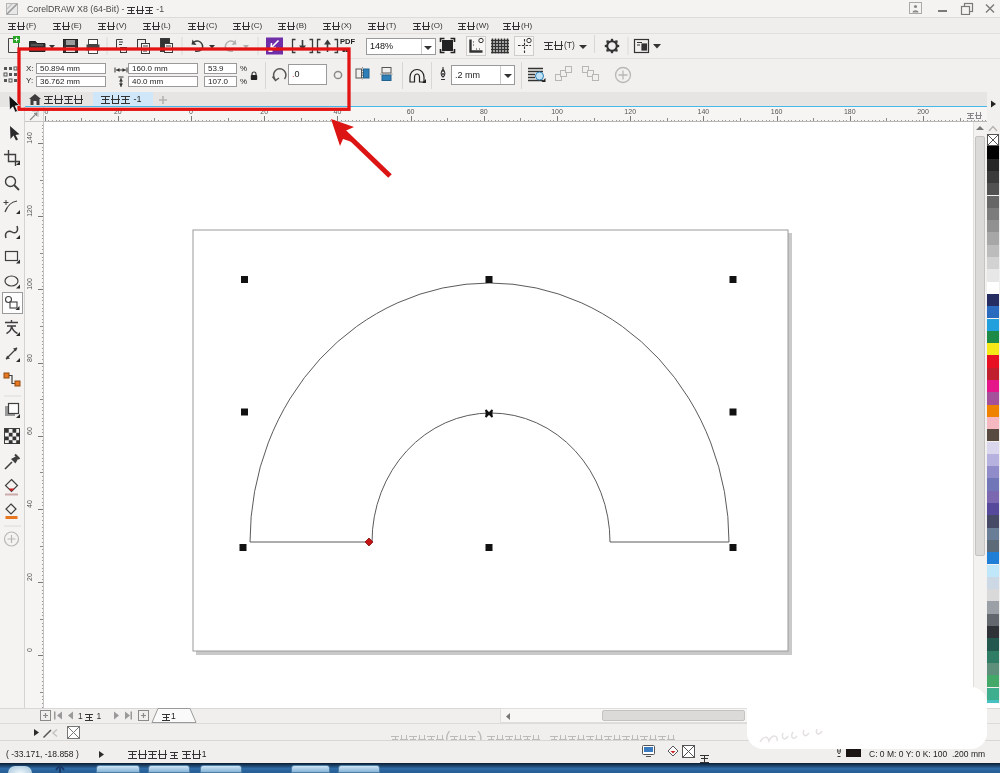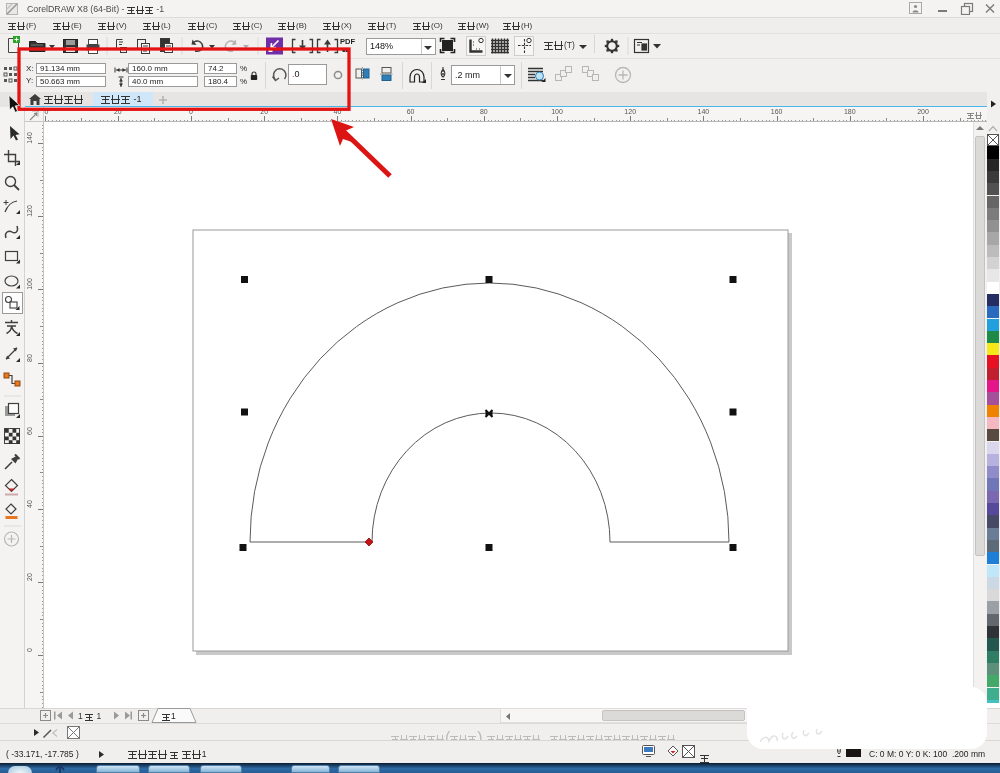--- a/index.html
+++ b/index.html
@@ -196,32 +196,32 @@
     <rect x="11" y="1" width="3" height="3" fill="none" stroke="#555"></rect>
 <rect x="1" y="7" width="3" height="3" fill="none" stroke="#555"></rect>
     <rect x="6" y="7" width="3" height="3"></rect>
     <rect x="11" y="7" width="3" height="3"></rect>
 <rect x="1" y="13" width="3" height="3"></rect>
     <rect x="6" y="13" width="3" height="3" fill="none" stroke="#555"></rect>
     <rect x="11" y="13" width="3" height="3"></rect>
 </svg>
 <div class="z" style="left:26px;top:64px;font-size:8px;color:#222">X:</div>
 <div class="z" style="left:26px;top:76px;font-size:8px;color:#222">Y:</div>
-<div class="fld" style="left:36px;top:62.5px;width:70px;height:11px">91.134 mm</div>
-<div class="fld" style="left:36px;top:75.5px;width:70px;height:11px">50.663 mm</div>
+<div class="fld" style="left:36px;top:62.5px;width:70px;height:11px">50.894 mm</div>
+<div class="fld" style="left:36px;top:75.5px;width:70px;height:11px">36.762 mm</div>
 <svg class="z" style="left:114px;top:63px" width="14" height="25" stroke="#333" fill="#333">
 <path d="M1,4.5 v5 M13,4.5 v5 M2,7 h10" stroke-width="1"></path>
     <path d="M2.5,7 l3,-2 v4 z M11.5,7 l-3,-2 v4 z" stroke="none"></path>
 <path d="M4.5,14 h5 M7,15 v9" stroke-width="1"></path>
     <path d="M7,15.5 l-2,3 h4 z M7,23.5 l-2,-3 h4 z" stroke="none"></path>
 </svg>
 <div class="fld" style="left:128px;top:62.5px;width:70px;height:11px">160.0 mm</div>
 <div class="fld" style="left:128px;top:75.5px;width:70px;height:11px">40.0 mm</div>
-<div class="fld" style="left:204px;top:62.5px;width:33px;height:11px">74.2</div>
-<div class="fld" style="left:204px;top:75.5px;width:33px;height:11px">180.4</div>
+<div class="fld" style="left:204px;top:62.5px;width:33px;height:11px">53.9</div>
+<div class="fld" style="left:204px;top:75.5px;width:33px;height:11px">107.0</div>
 <div class="z" style="left:240px;top:64px;font-size:8px;color:#222">%</div>
 <div class="z" style="left:240px;top:77px;font-size:8px;color:#222">%</div>
 <svg class="z" style="left:250px;top:71px" width="8" height="10">
     <path d="M2,4 v-1 a2,2 0 0 1 4,0 V4" fill="none" stroke="#333" stroke-width="1.1"></path>
     <rect x="0.8" y="4" width="6.4" height="5" rx="0.8" fill="#222"></rect>
   </svg>
 <div class="sep" style="left:265px;top:62px;height:27px"></div>
 <svg class="z" style="left:271px;top:66px" width="17" height="17" fill="none">
     <path d="M4,13 a6.2,6.2 0 1 1 9.5,0" stroke="#555" stroke-width="1.5"></path>
     <path d="M1.5,10.5 l3,4 3.5,-2.5" fill="none" stroke="#555" stroke-width="1.5"></path>
@@ -951,21 +951,21 @@
     <path d="M12,9 l6,-6 m-6,6 l-1.5,1.5" stroke="#555" stroke-width="1.5"></path>
     <path d="M24,2.5 l-4,3.5 4,3.5" stroke="#c5c3c1" stroke-width="1.5"></path>
   </svg>
 <div class="z" style="left:67px;top:726px;width:13px;height:13px;background:#fff;border:1px solid #777">
     <svg style="display:block" width="11" height="11">
       <path d="M0,0 L11,11 M11,0 L0,11" stroke="#777"></path>
     </svg>
   </div>
 <div class="z" style="left:391px;top:729px;color:#bcbab8;white-space:nowrap"><i class="c8" style="margin-right:1px;color:#bcbab8;"></i><i class="k8" style="margin-right:1px;color:#bcbab8;"></i><i class="c8" style="margin-right:1px;color:#bcbab8;"></i><i class="k8" style="margin-right:1px;color:#bcbab8;"></i><i class="c8" style="margin-right:1px;color:#bcbab8;"></i><i class="k8" style="margin-right:1px;color:#bcbab8;"></i>(<i class="c8" style="margin-right:1px;color:#bcbab8;"></i><i class="k8" style="margin-right:1px;color:#bcbab8;"></i><i class="c8" style="margin-right:1px;color:#bcbab8;"></i>) <i class="c8" style="margin-right:1px;color:#bcbab8;"></i><i class="k8" style="margin-right:1px;color:#bcbab8;"></i><i class="c8" style="margin-right:1px;color:#bcbab8;"></i><i class="k8" style="margin-right:1px;color:#bcbab8;"></i><i class="c8" style="margin-right:1px;color:#bcbab8;"></i><i class="k8" style="margin-right:1px;color:#bcbab8;"></i>, <i class="c8" style="margin-right:1px;color:#bcbab8;"></i><i class="k8" style="margin-right:1px;color:#bcbab8;"></i><i class="c8" style="margin-right:1px;color:#bcbab8;"></i><i class="k8" style="margin-right:1px;color:#bcbab8;"></i><i class="c8" style="margin-right:1px;color:#bcbab8;"></i><i class="k8" style="margin-right:1px;color:#bcbab8;"></i><i class="c8" style="margin-right:1px;color:#bcbab8;"></i><i class="k8" style="margin-right:1px;color:#bcbab8;"></i><i class="c8" style="margin-right:1px;color:#bcbab8;"></i><i class="k8" style="margin-right:1px;color:#bcbab8;"></i><i class="c8" style="margin-right:1px;color:#bcbab8;"></i><i class="k8" style="margin-right:1px;color:#bcbab8;"></i><i class="c8" style="margin-right:1px;color:#bcbab8;"></i><i class="k8" style="margin-right:1px;color:#bcbab8;"></i></div>
 <div class="z" style="left:0;top:740px;width:1000px;height:23px;background:#f0efed;border-top:1px solid #d9d7d5"></div>
-<div class="z" style="left:6px;top:749px;font-size:8.5px;color:#222;white-space:nowrap">( -33.171, -17.785 )</div>
+<div class="z" style="left:6px;top:749px;font-size:8.5px;color:#222;white-space:nowrap">( -33.171, -18.858 )</div>
 <svg class="z" style="left:98px;top:750px" width="8" height="9">
     <path d="M1,1 l5,3.5 -5,3.5 z" fill="#2b2b2b"></path>
   </svg>
 <div class="z" style="left:128px;top:749px;font-size:8.5px;color:#222;white-space:nowrap"><i class="c9" style="margin-right:1px;"></i><i class="k9" style="margin-right:1px;"></i><i class="c9" style="margin-right:1px;"></i><i class="k9" style="margin-right:1px;"></i> <i class="c8" style="margin-right:1px;"></i> <i class="c9" style="margin-right:1px;"></i><i class="k9" style="margin-right:1px;"></i>1</div>
 <svg class="z" style="left:642px;top:744px" width="70" height="15" fill="none">
 <rect x="0.5" y="1.5" width="12" height="9" rx="1" fill="#fff" stroke="#555"></rect>
     <rect x="2" y="3" width="9" height="5" fill="#3a7abf"></rect>
     <path d="M4,12.5 h5" stroke="#555"></path>
 <g transform="translate(26,0)">
       <path d="M5,2 l5,5 -5,5 -5,-5 z" fill="#fff" stroke="#555"></path>

